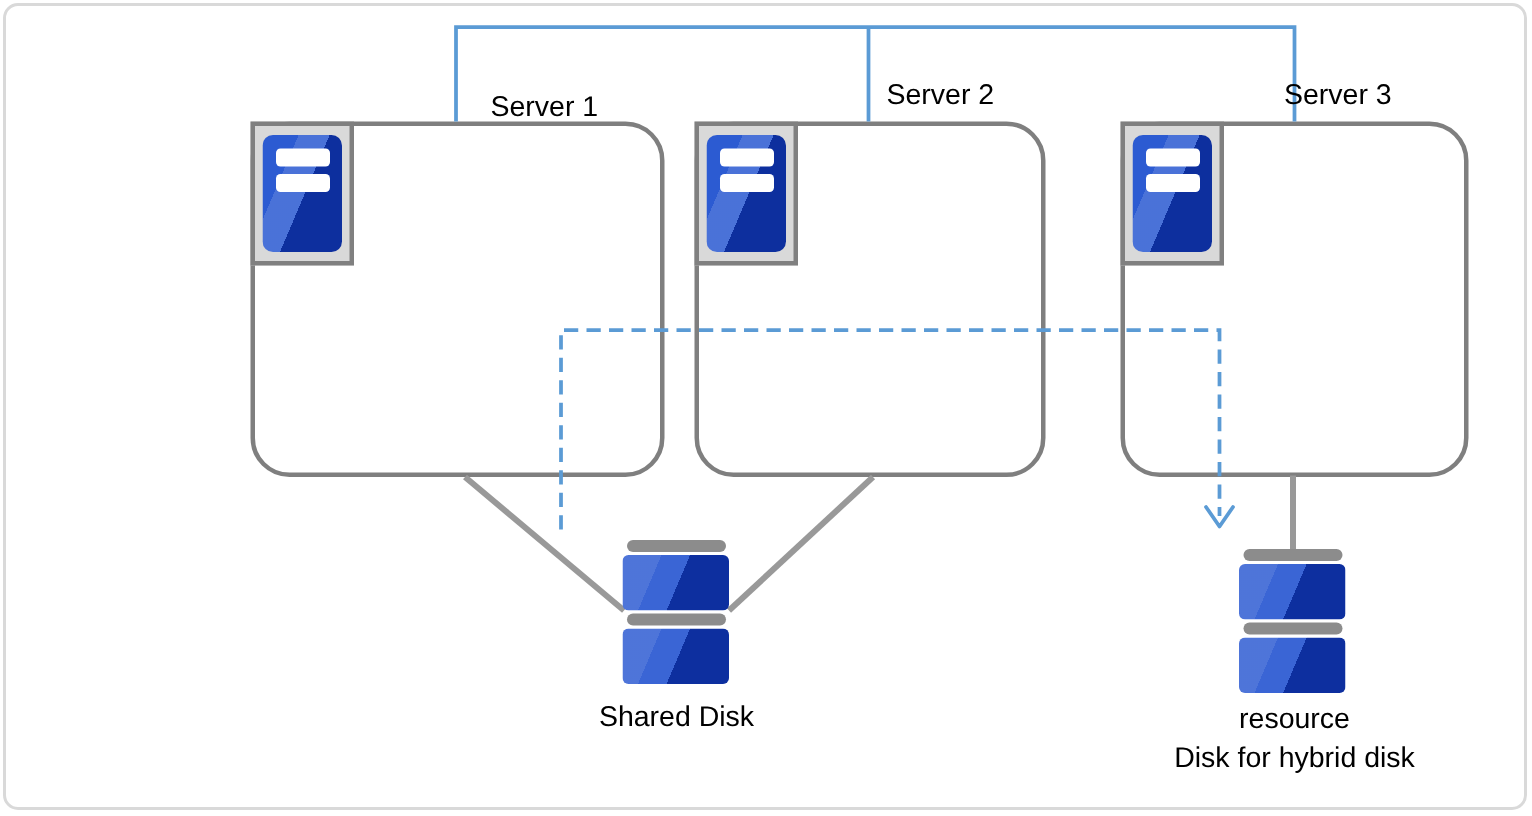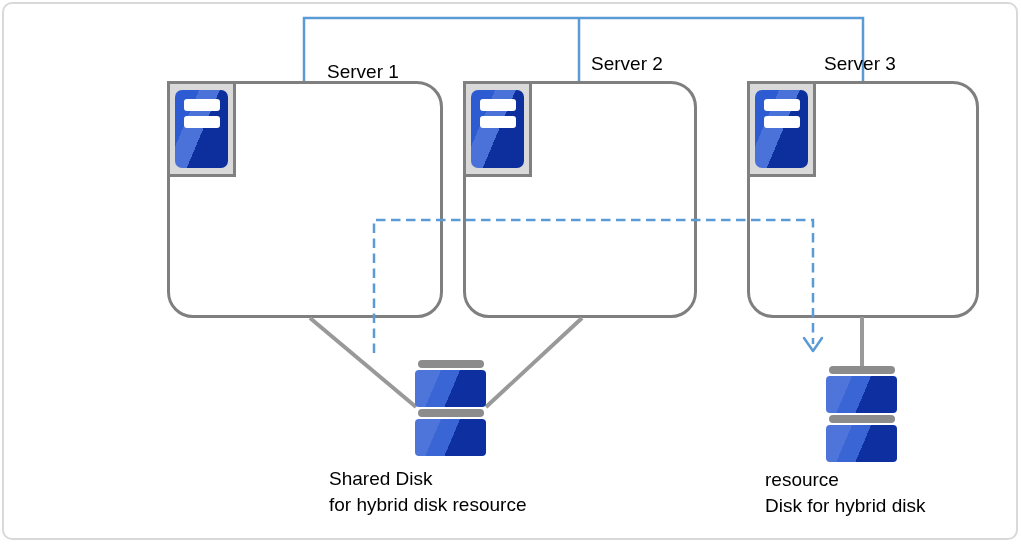--- a/index.html
+++ b/index.html
@@ -15,21 +15,21 @@
   .tower .bar{position:absolute;left:9px;width:36px;height:12px;background:#ffffff;border-radius:3px;}
   .tower .bar.b1{top:9px;}
   .tower .bar.b2{top:26px;}
   .disk{position:absolute;width:71px;z-index:3;}
   .disk .cap{width:66px;height:8px;margin:0 auto 2px auto;background:#8c8c8c;border-radius:4px;}
   .disk .platter{width:71px;height:37px;margin:0 auto 2px auto;border-radius:4px;
          background:linear-gradient(113deg, rgba(255,255,255,0.10) 0 30%, transparent 30%),
                     linear-gradient(113deg, #3a65d5 0 52%, #0d2f9f 52%);}
   .label{position:absolute;color:#000000;font-size:19px;line-height:26px;z-index:4;white-space:nowrap;}
   .label.wrap{white-space:normal;}
-  .label.center{text-align:left;}
+  .label.center{text-align:center;}
 </style>
 </head>
 <body>
 
 <div class="canvas">
 
   <div class="frame"></div>
 
   <div class="server-box" style="left:167px;top:81px;width:276px;height:237px;"></div>
   <div class="server-box" style="left:463px;top:81px;width:234px;height:237px;"></div>
@@ -58,39 +58,38 @@
   </div>
   <div class="server-icon" style="left:747px;top:81px;">
     <div class="tower">
       <div class="bar b1"></div>
       <div class="bar b2"></div>
     </div>
   </div>
 
   <div class="label" style="left:327px;top:59px;">Server 1</div>
   <div class="label" style="left:591px;top:51px;">Server 2</div>
-  <div class="label" style="left:824px;top:51px;">Server 3</div>
+  <div class="label" style="left:856px;top:51px;">Server 3</div>
 
 
   <div class="disk" style="left:415px;top:360px;">
     <div class="cap"></div>
     <div class="platter"></div>
     <div class="cap"></div>
     <div class="platter"></div>
   </div>
 
   <div class="disk" style="left:826px;top:366px;">
     <div class="cap"></div>
     <div class="platter"></div>
     <div class="cap"></div>
     <div class="platter"></div>
   </div>
 
   <div class="label center wrap" style="left:329px;top:466px;width:244px;">
     <div>Shared Disk</div>
-    <div>for hybrid disk resource</div>
   </div>
   <div class="label center wrap" style="left:765px;top:467px;width:196px;">
     <div>resource</div>
     <div>Disk for hybrid disk</div>
   </div>
 
 </div>
 
 </body></html>

